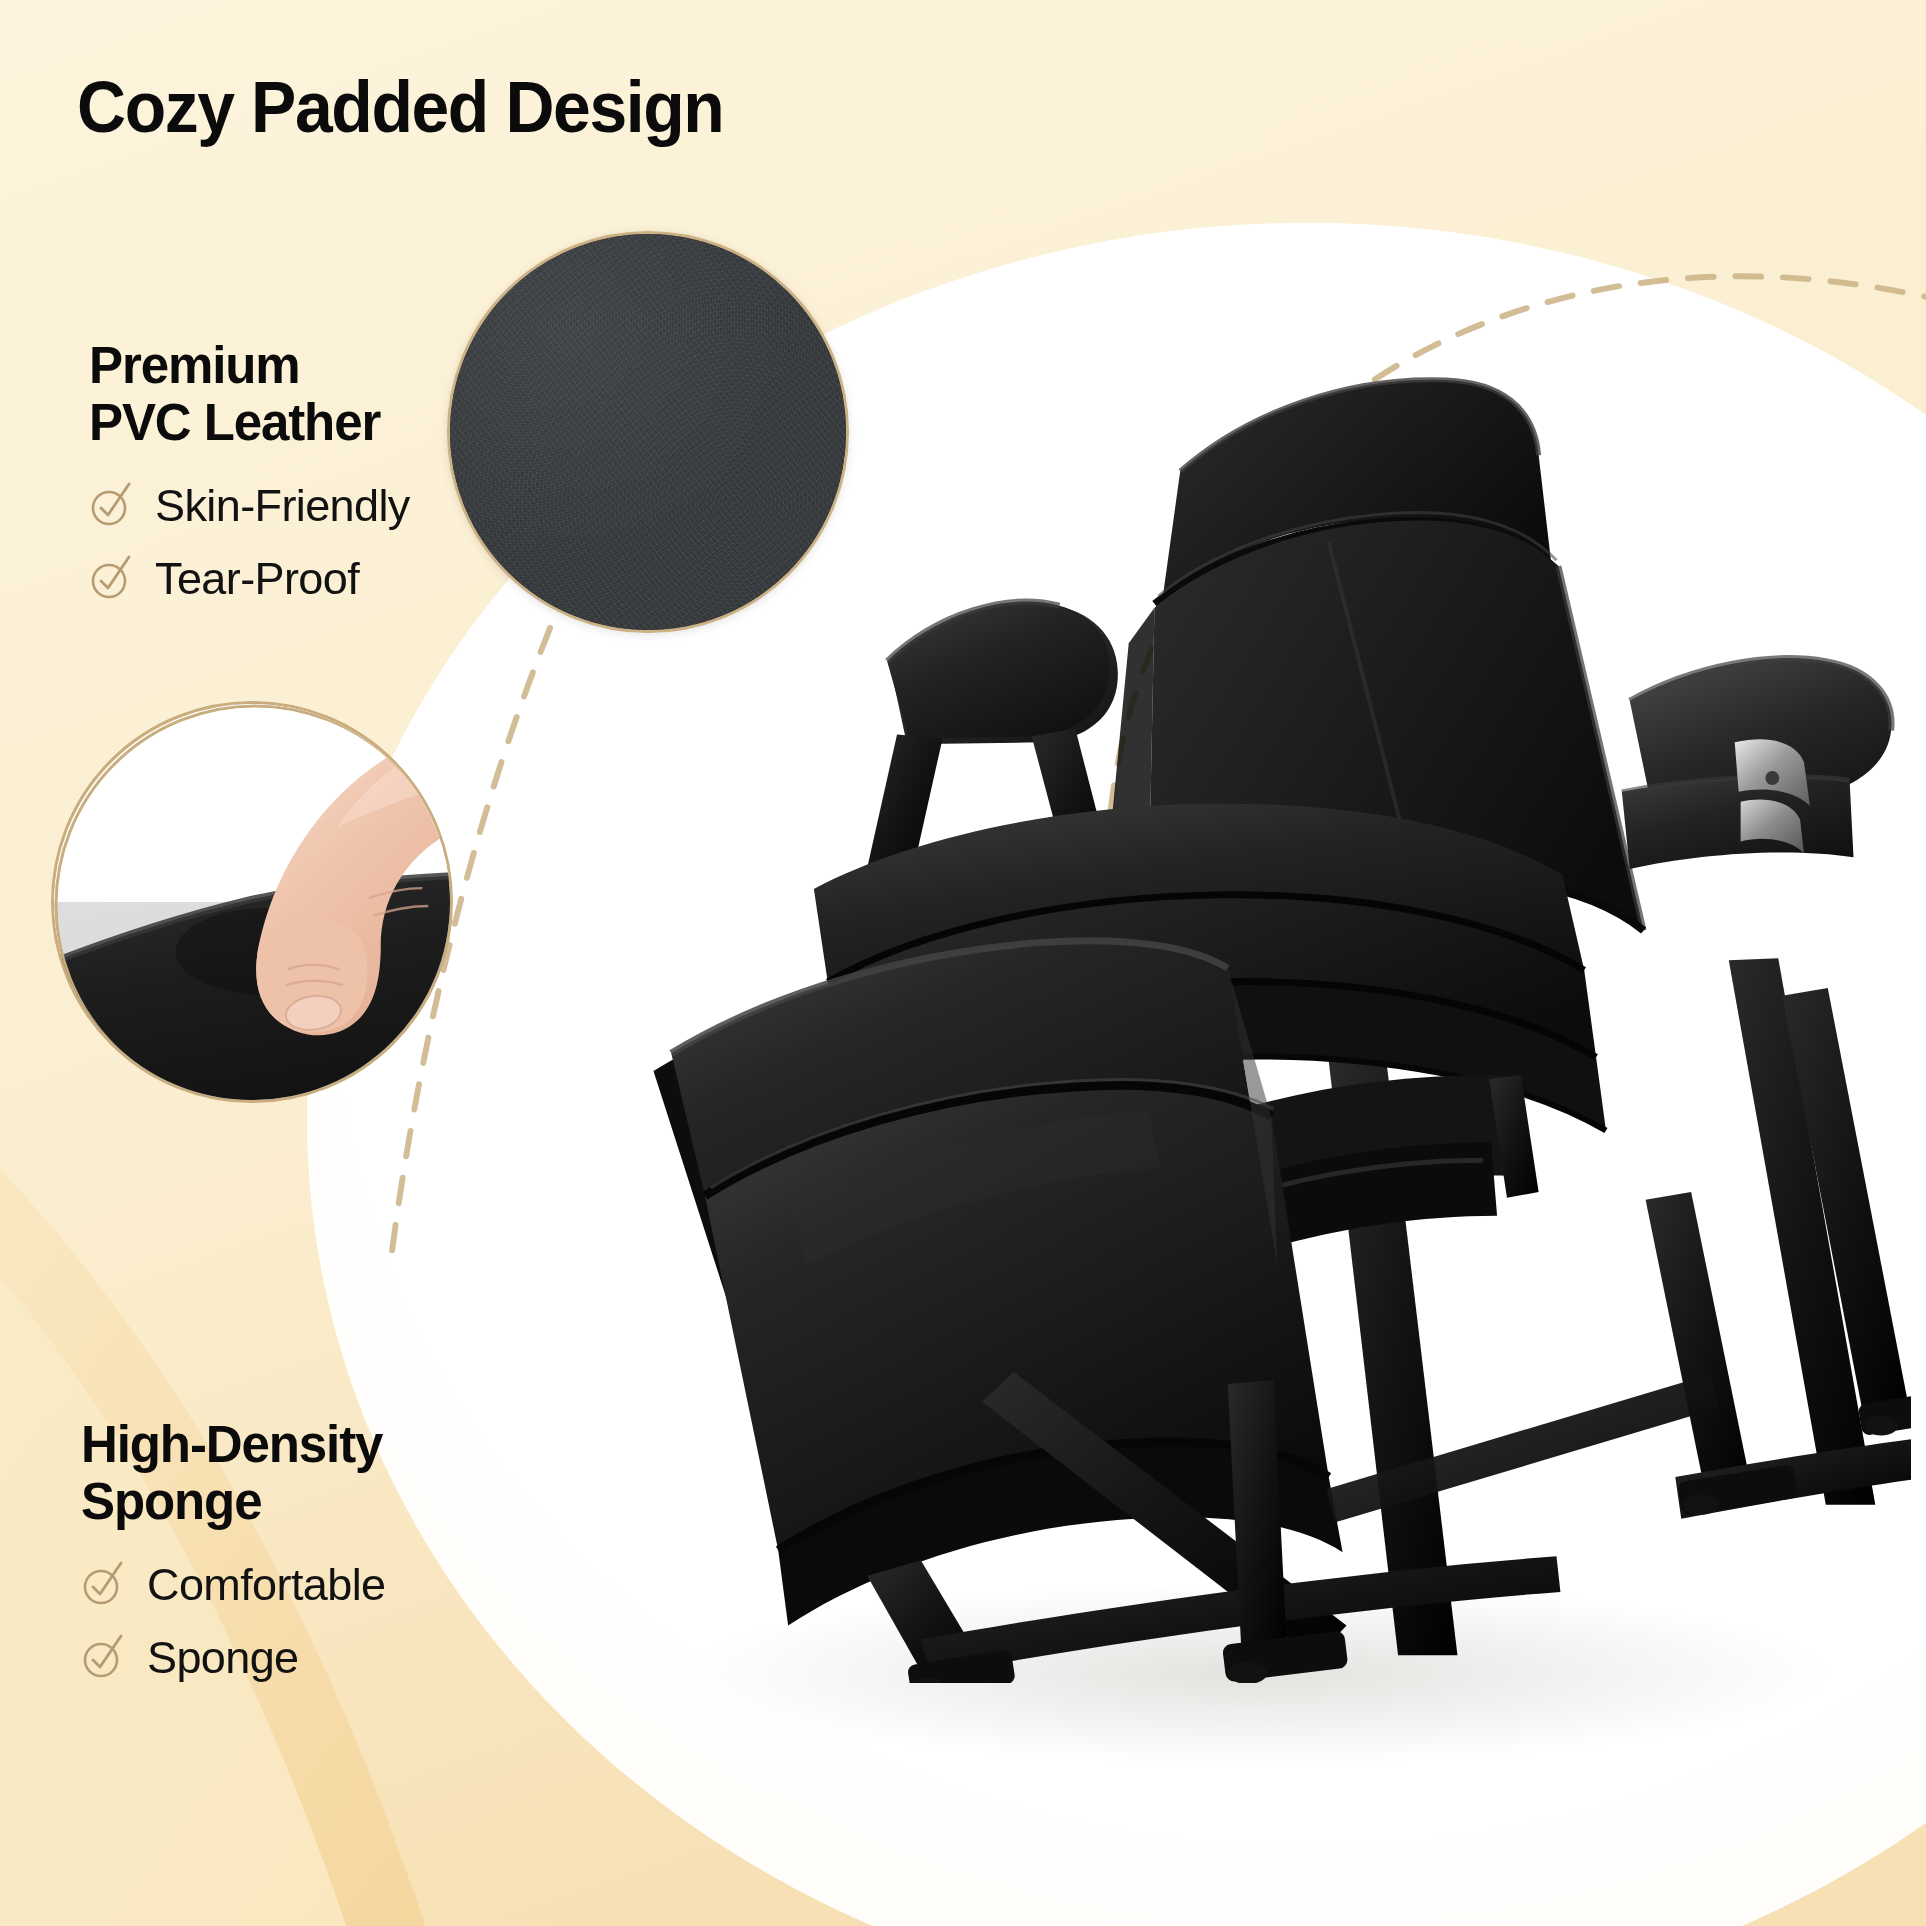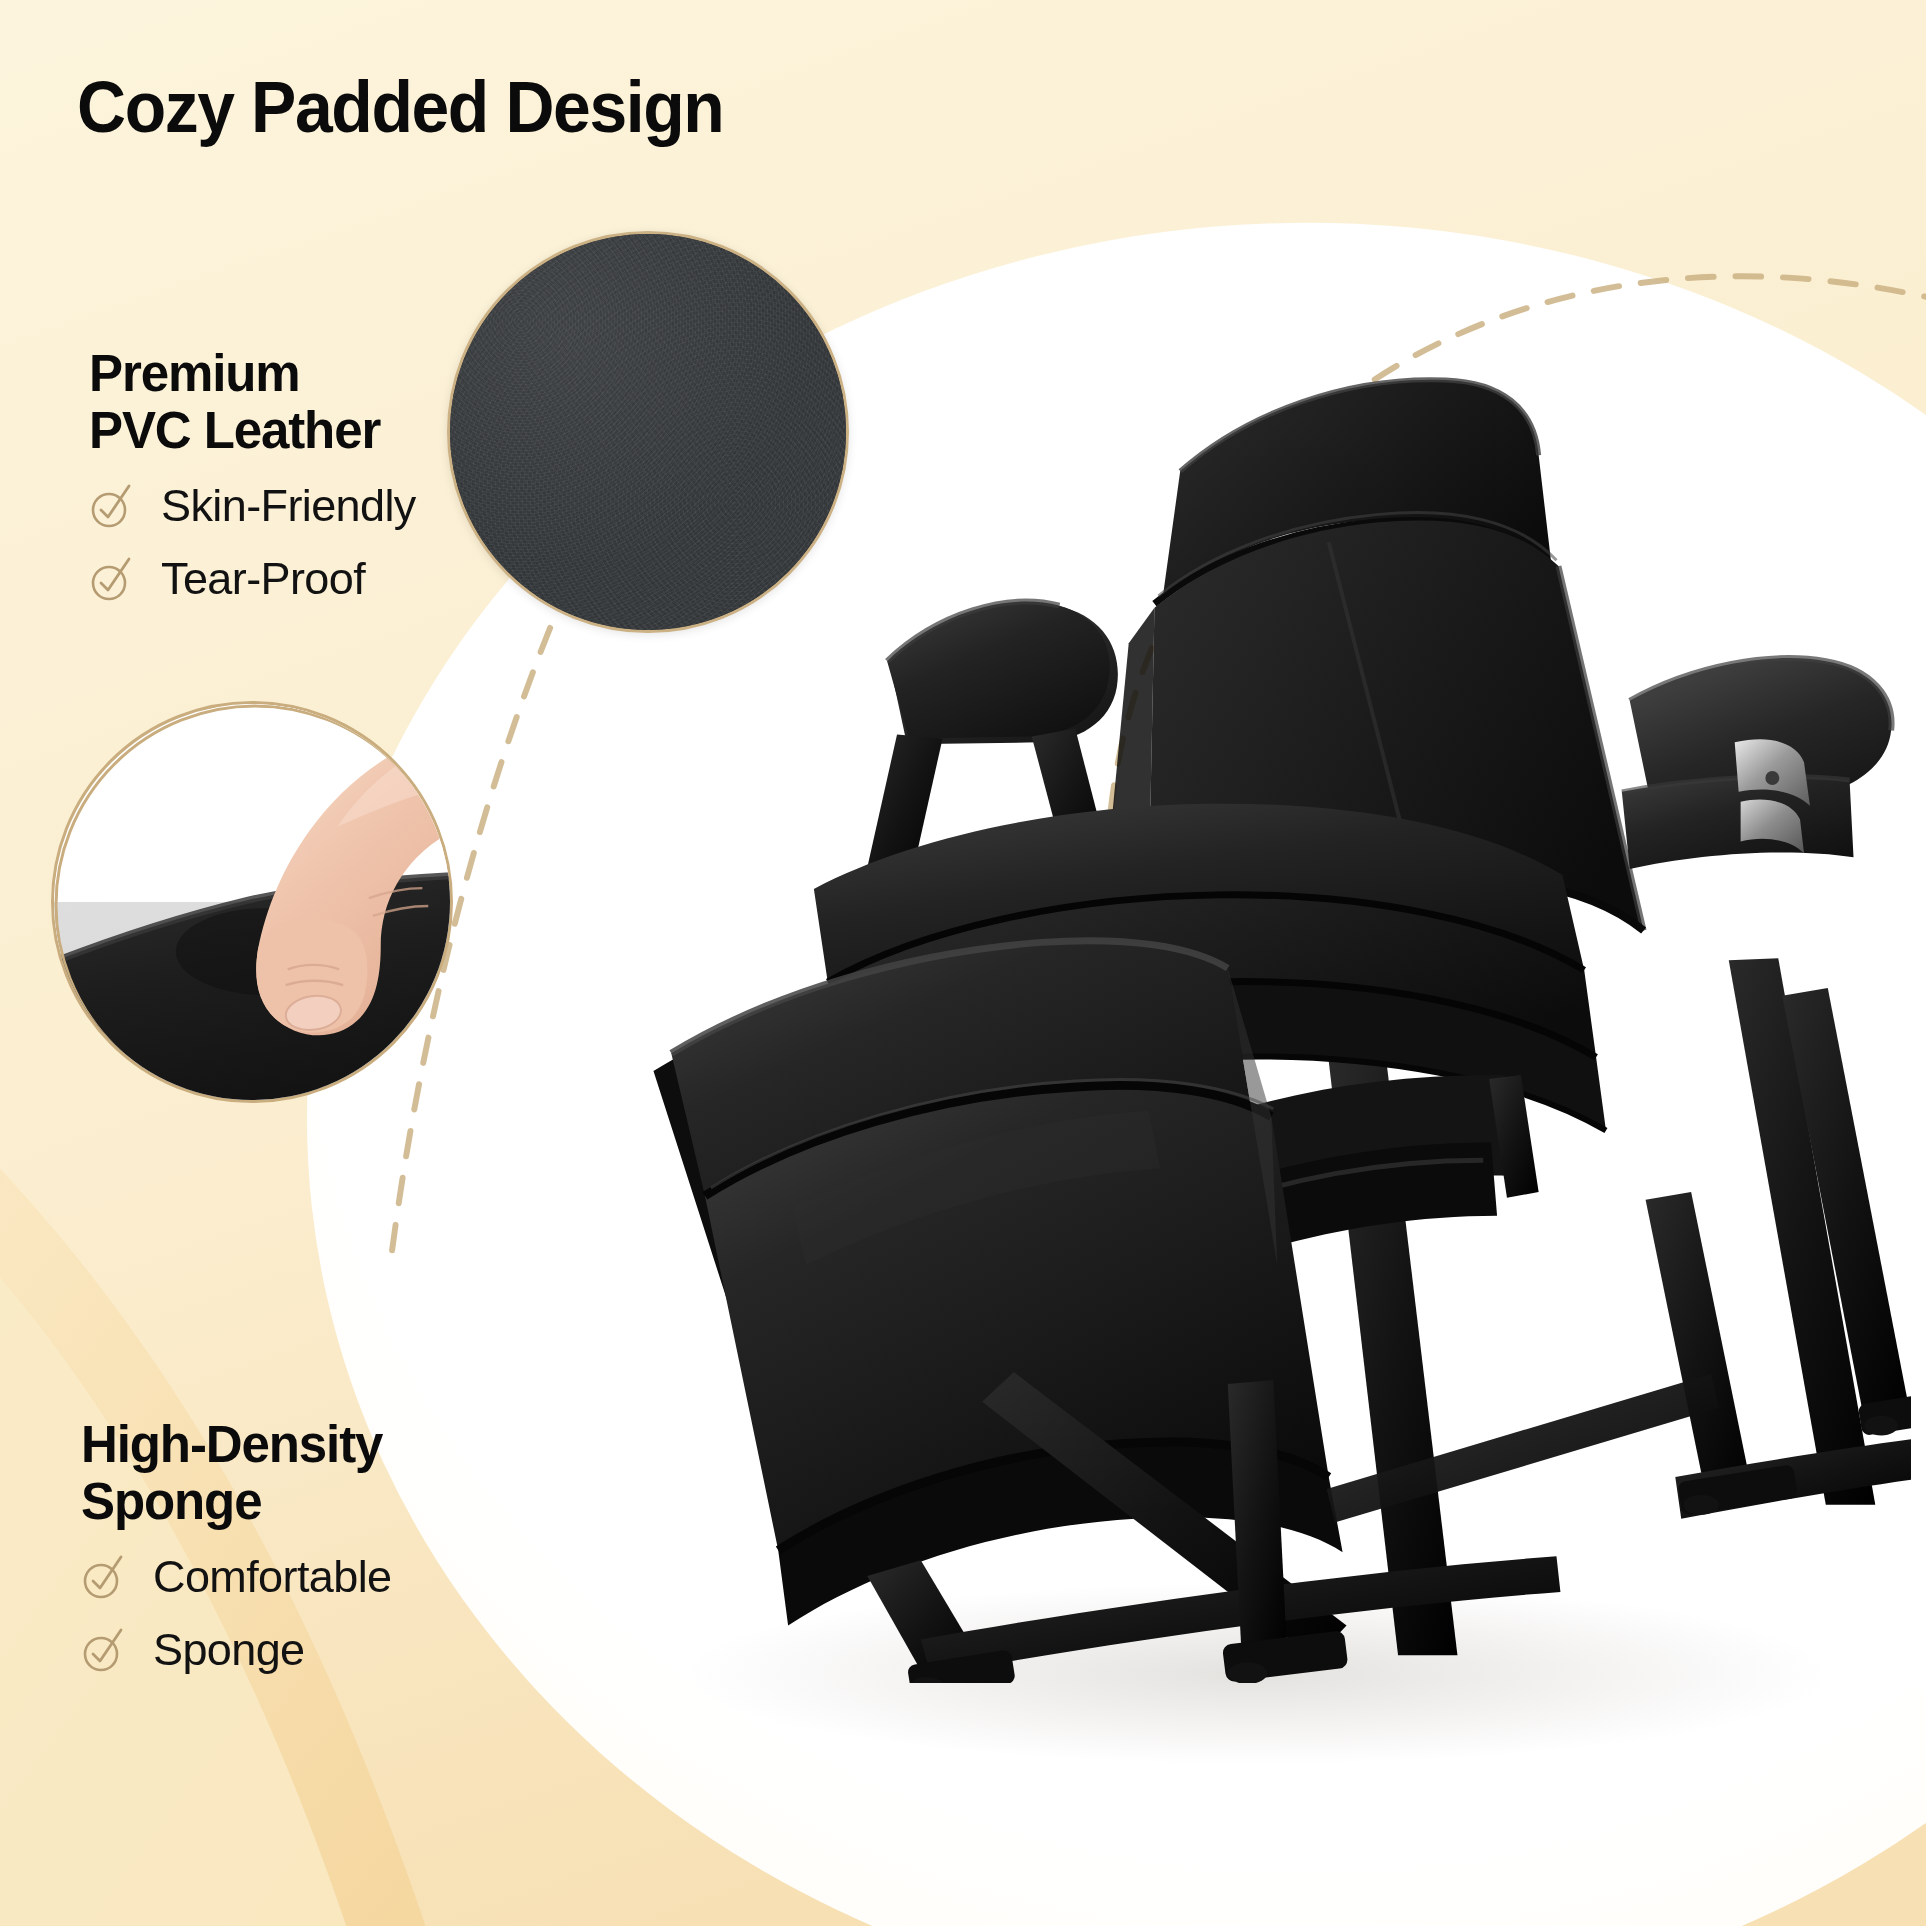--- a/index.html
+++ b/index.html
@@ -19,31 +19,31 @@
   .headline {
     position:absolute; left:77px; top:65px;
     font-size:73px; font-weight:700; letter-spacing:-1.5px;
     color:#0b0b0b; white-space:nowrap;
     font-stretch:condensed;
     transform:scaleX(0.93); transform-origin:left top;
   }
 
   
   .feature { position:absolute; }
-  .feature.top  { left:89px; top:345px; }
+  .feature.top  { left:89px; top:337px; }
   .feature.bottom { left:81px; top:1416px; }
 
   .feature h2 {
     font-size:51px; font-weight:700; line-height:1.12;
     color:#0b0b0b; letter-spacing:-1.1px; margin-bottom:16px;
     white-space:pre-line;
   }
   .bullets { list-style:none; }
   .bullet {
-    display:flex; align-items:center; gap:28px;
+    display:flex; align-items:flex-end; gap:22px;
     margin-top:12px; height:61px;
   }
   .bullet .chk { width:44px; height:48px; flex:0 0 44px; display:block; }
   .bullet .txt {
     font-size:45px; font-weight:400; color:#121212;
     letter-spacing:-0.6px; line-height:1; white-space:nowrap;
   }
 
   
   .inset { position:absolute; border-radius:50%; overflow:hidden; }

